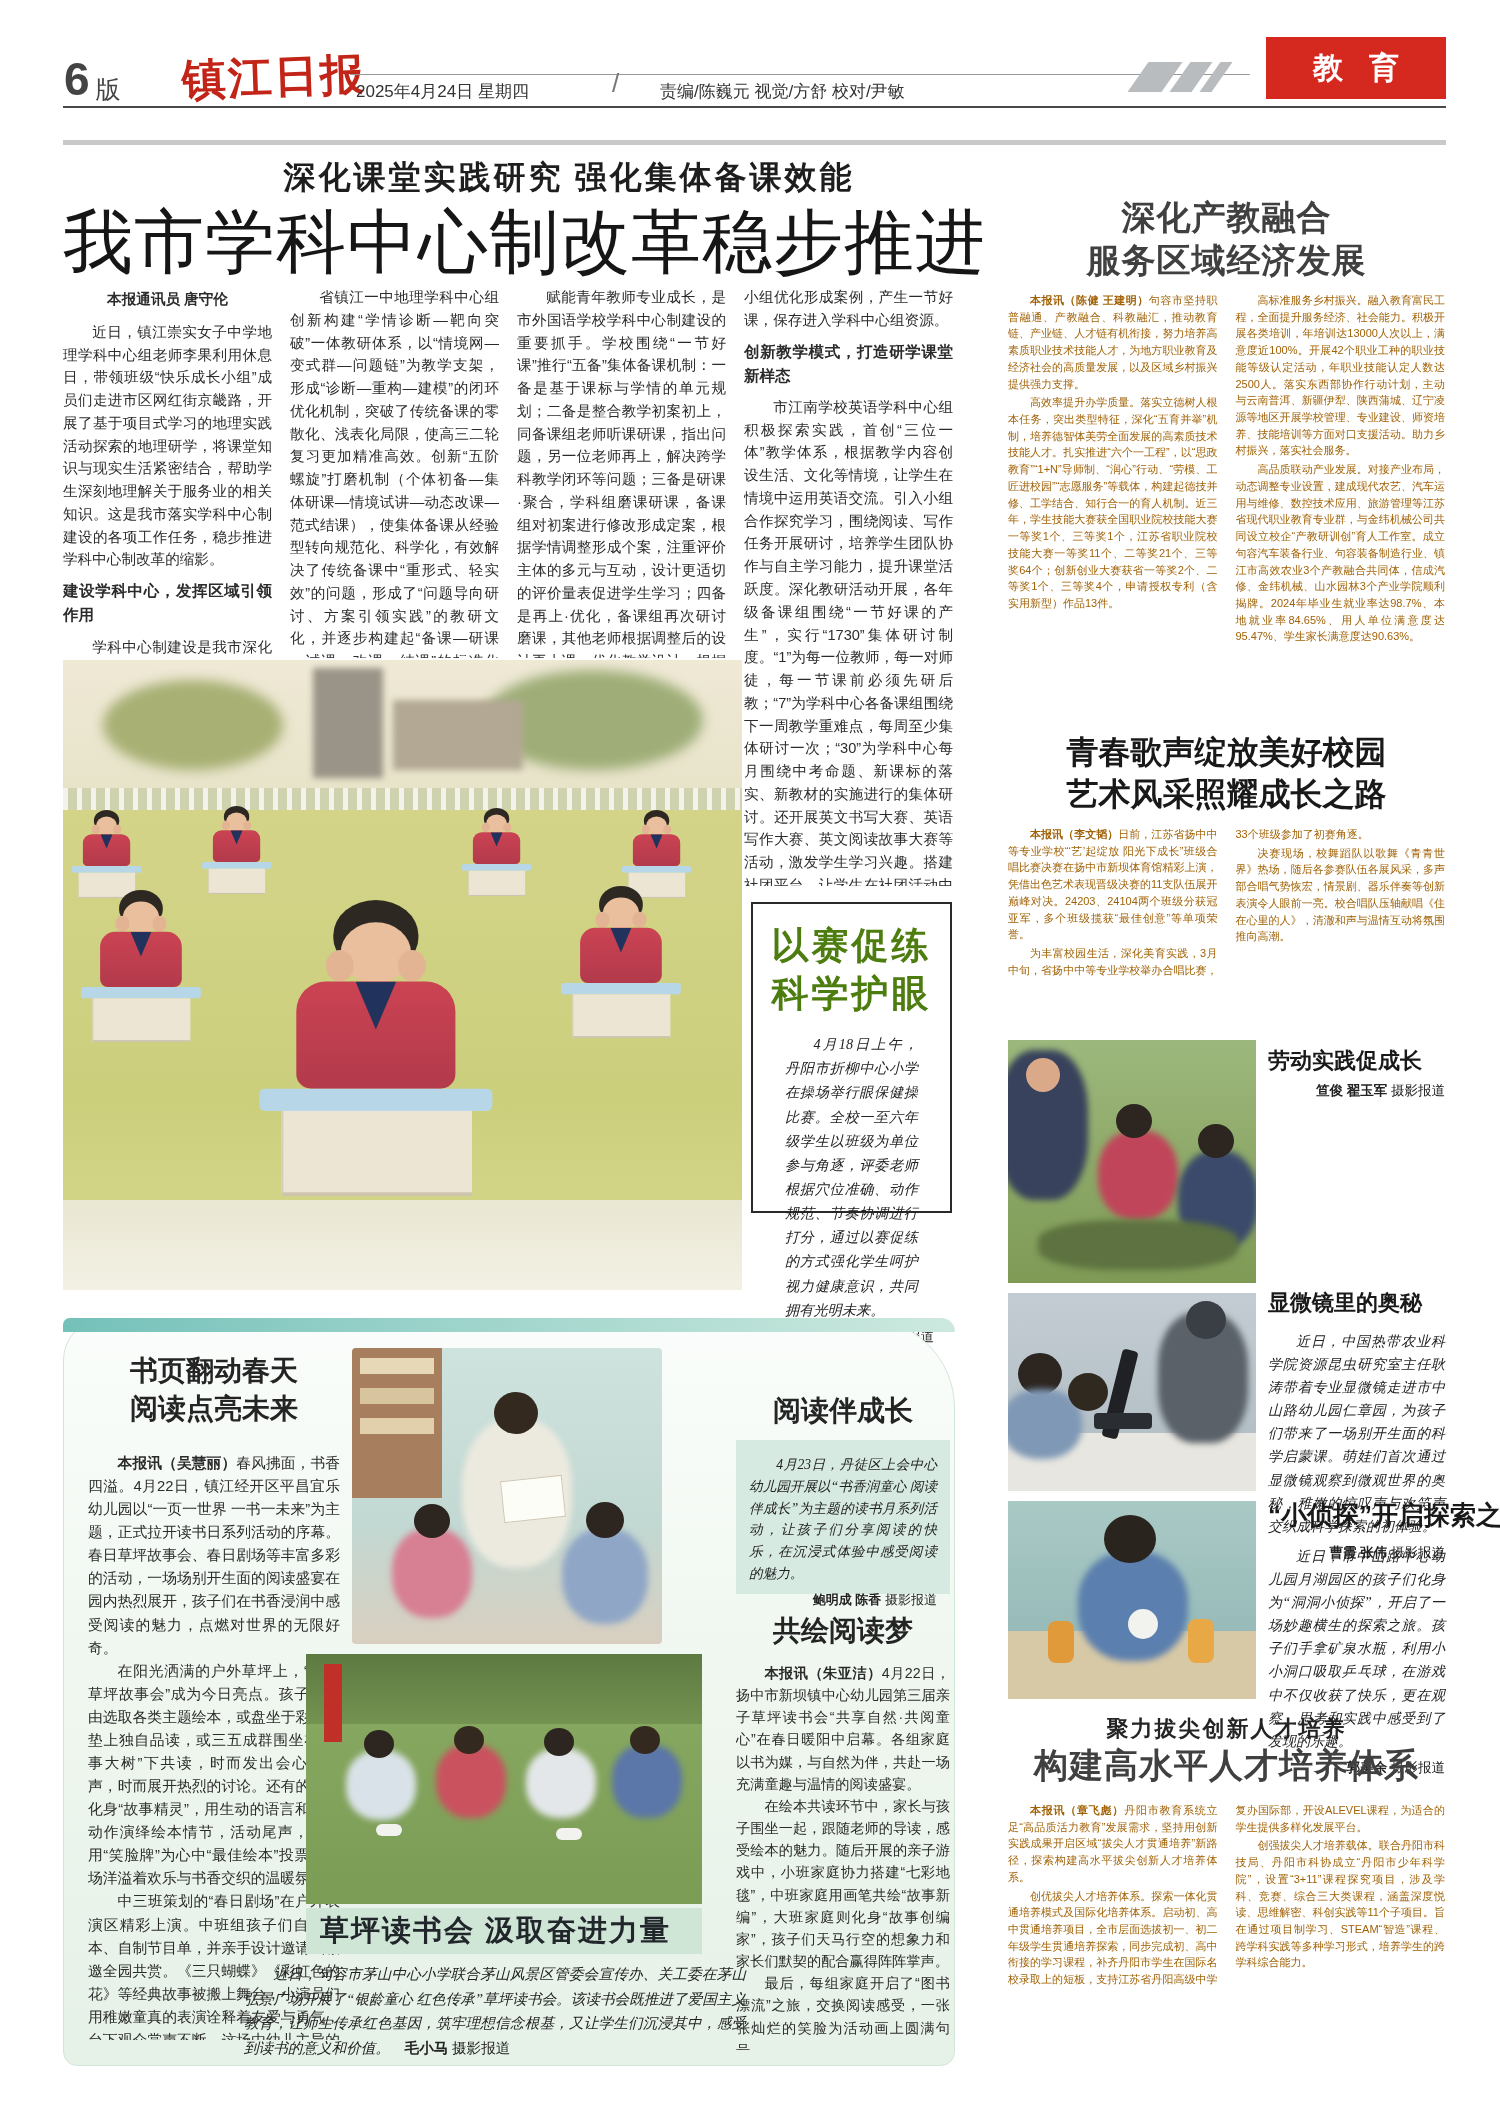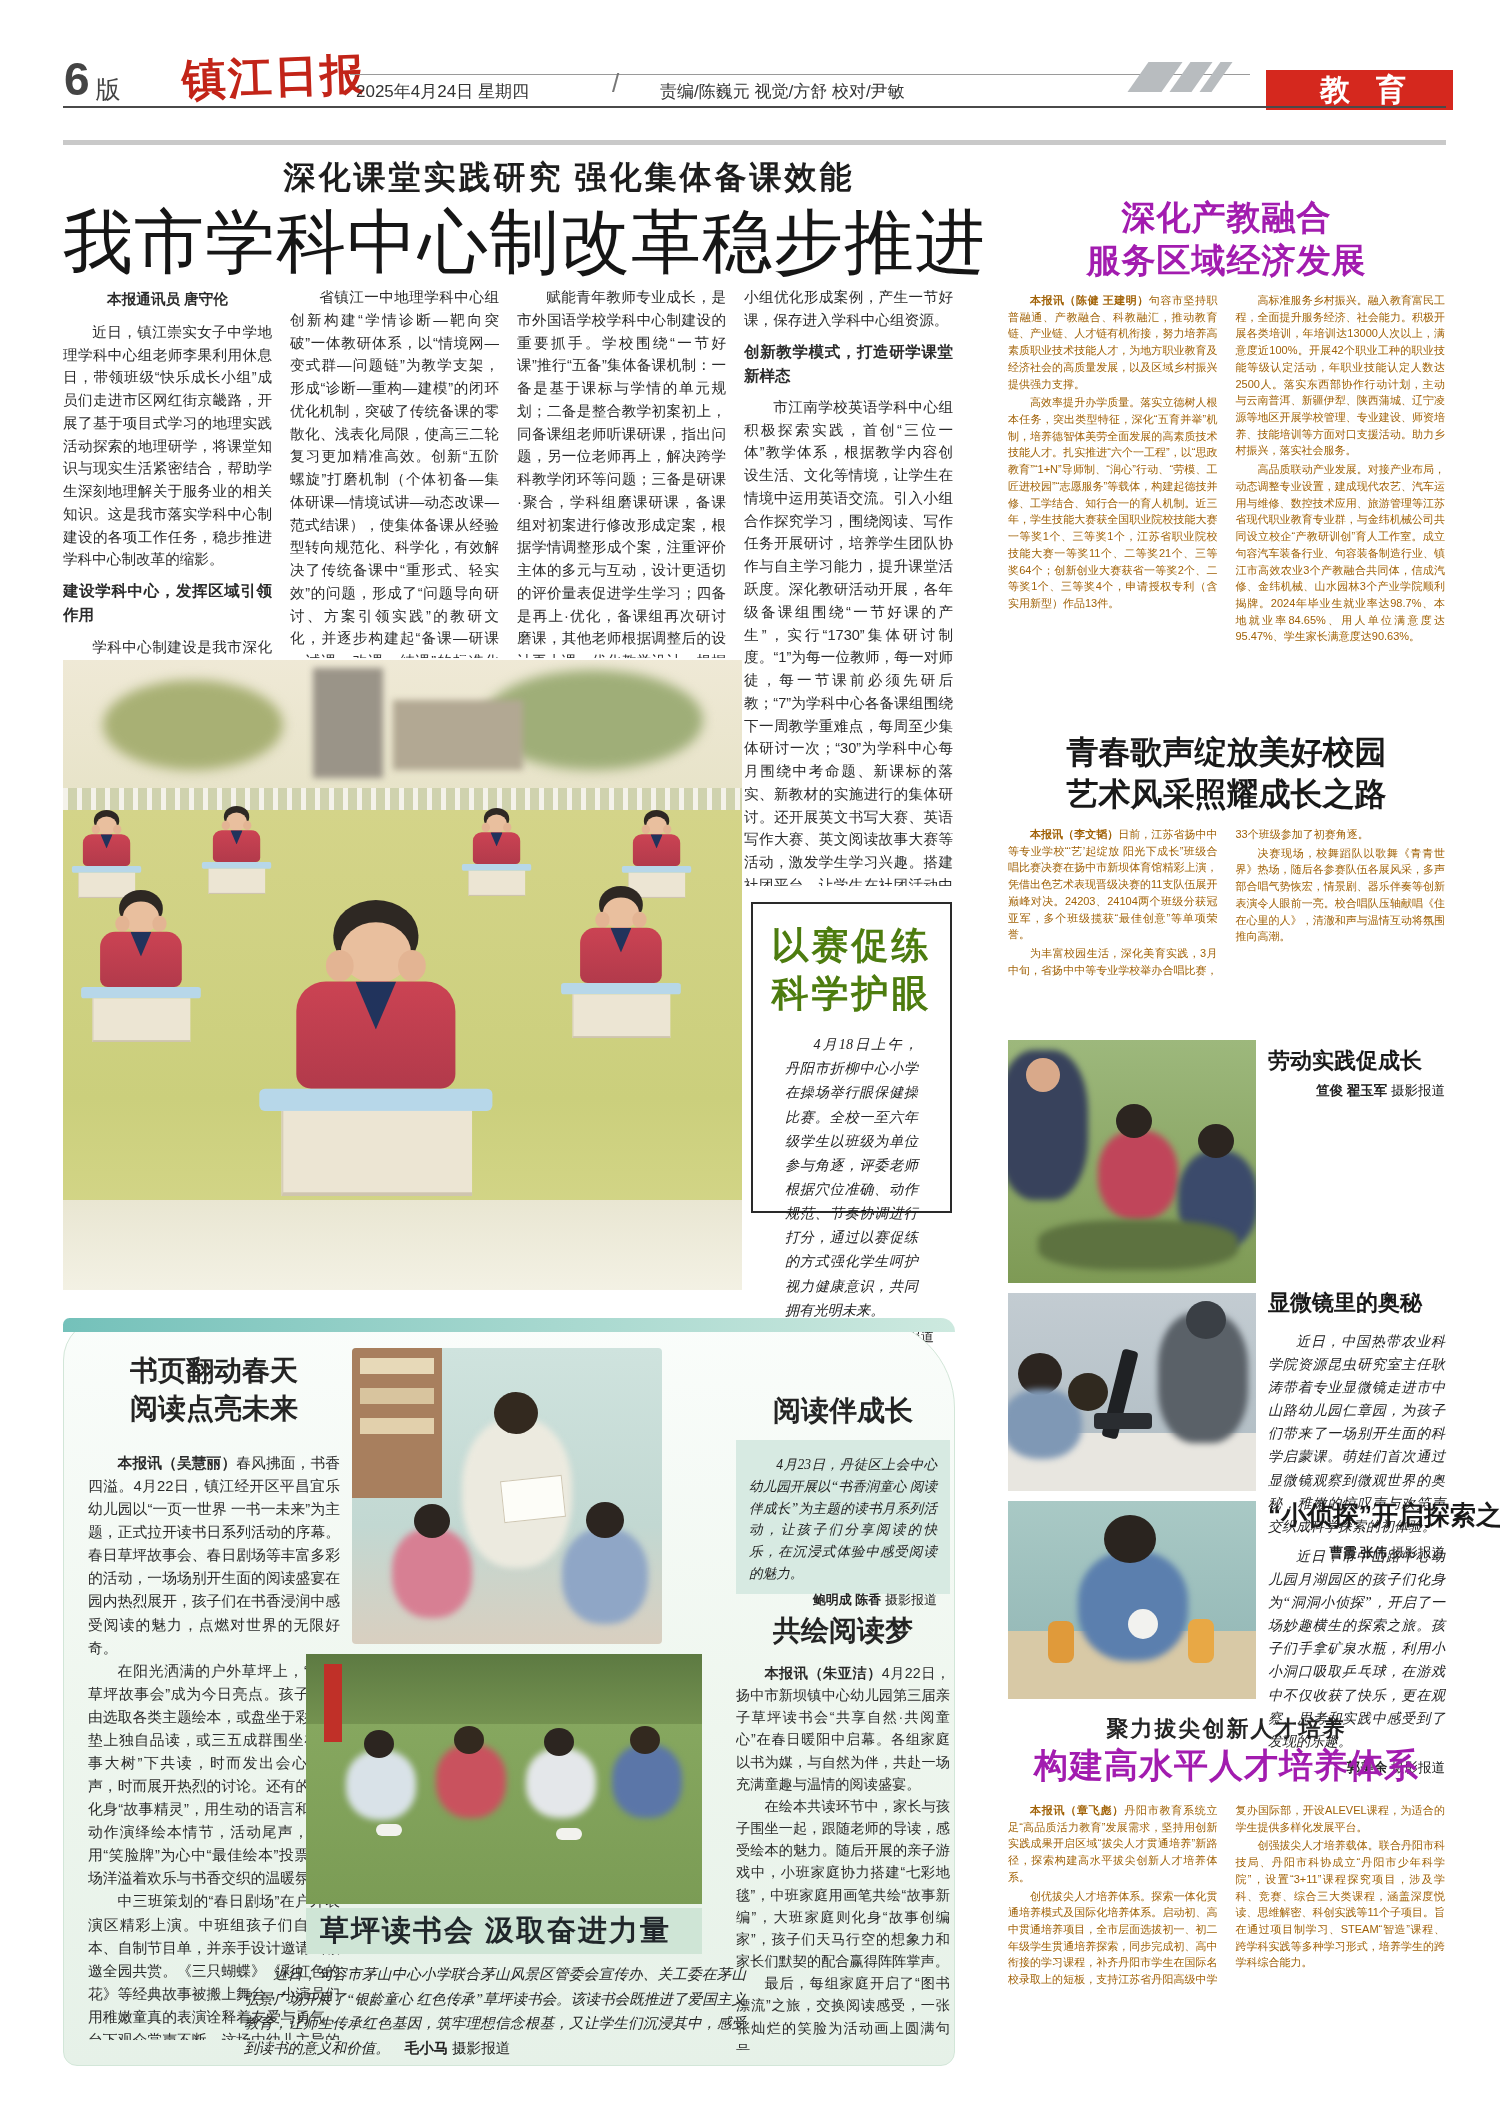--- a/index.html
+++ b/index.html
@@ -23,21 +23,21 @@
   
   .kicker{font-family:"Liberation Serif",serif;font-size:32px;font-weight:bold;color:#1e1e1e;
           text-align:center;letter-spacing:3px;white-space:nowrap;}
   .h1{font-size:70px;font-weight:400;color:#161616;text-align:left;letter-spacing:1px;white-space:nowrap;}
   .col{font-size:14.6px;line-height:1.56;color:#2b2b2b;}
   .col p.para{margin:0;text-indent:2em;}
   .col p.cont{margin:0;text-indent:0;}
   .col .subhead{font-weight:bold;font-size:15.5px;margin:8px 0;text-indent:0;}
   .col .byline-c{text-align:center;font-weight:bold;margin:2px 0 10px;text-indent:0;}
   
-  .h2{font-size:34px;font-weight:bold;color:#a21caf;text-align:center;line-height:1.26;letter-spacing:1px;}
+  .h2{font-size:34px;font-weight:bold;color:#404040;text-align:center;line-height:1.26;letter-spacing:1px;}
   .h2s{font-size:32px;font-weight:bold;color:#191919;text-align:center;line-height:1.3;}
   .h3{font-size:22px;font-weight:bold;color:#191919;text-align:left;white-space:nowrap;}
   .h3l{font-size:28px;font-weight:600;color:#242424;line-height:1.35;text-align:center;}
   .kick2{font-size:22px;font-weight:600;color:#242424;text-align:center;letter-spacing:2px;}
   .two{column-count:2;column-gap:18px;font-size:11px;line-height:1.52;color:#a16207;}
   .two p.para{margin:0 0 2px;text-indent:2em;}
   .two p.para b{font-weight:900;}
   .cap{font-size:14px;line-height:1.65;color:#222;}
   .credit{text-align:right;font-size:13.5px;margin-top:6px;}
   .credit b{font-weight:900;}
@@ -79,21 +79,21 @@
     <span class="edlab">版</span>
   </div>
   <div class="abs masthead" style="left:182px;top:48px;">镇江日报</div>
   <div class="abs" style="left:350px;top:74px;width:900px;height:1px;background:#9a9a9a;"></div>
   <div class="abs dateline" style="left:356px;top:80px;">2025年4月24日  星期四</div>
   <div class="abs hslash" style="left:612px;top:68px;">/</div>
   <div class="abs staffline" style="left:660px;top:80px;">责编/陈巍元  视觉/方舒  校对/尹敏</div>
   <div class="abs deco" style="left:1138px;top:62px;width:34px;height:30px;"></div>
   <div class="abs deco" style="left:1180px;top:62px;width:22px;height:30px;"></div>
   <div class="abs deco" style="left:1210px;top:62px;width:12px;height:30px;"></div>
-  <div class="abs secbox" style="left:1266px;top:70px;width:180px;height:40px;padding-left:7px;">教育</div>
+  <div class="abs secbox" style="left:1266px;top:37px;width:180px;height:62px;">教育</div>
   <div class="abs" style="left:63px;top:106px;width:1383px;height:2px;background:#4a4a4a;"></div>
   <div class="abs" style="left:63px;top:140px;width:1383px;height:5px;background:#c9c9c9;"></div>
 
   <div class="abs kicker" style="left:63px;top:156px;width:1012px;">深化课堂实践研究  强化集体备课效能</div>
   <div class="abs h1" style="left:63px;top:196px;width:1012px;">我市学科中心制改革稳步推进</div>
   <div class="abs col jt clip" style="left:63px;top:286px;width:209px;height:372px;">
       <div class="byline-c">本报通讯员 唐守伦</div>
       <p class="para">近日，镇江崇实女子中学地理学科中心组老师李果利用休息日，带领班级“快乐成长小组”成员们走进市区网红街京畿路，开展了基于项目式学习的地理实践活动探索的地理研学，将课堂知识与现实生活紧密结合，帮助学生深刻地理解关于服务业的相关知识。这是我市落实学科中心制建设的各项工作任务，稳步推进学科中心制改革的缩影。</p>
       <div class="subhead">建设学科中心，发挥区域引领作用</div>
       <p class="para">学科中心制建设是我市深化教育领域改革重要抓手，是推动基础教育扩优提质的长效机制，坚持“专家治学、行政服务、合作共赢”，推动学科回到中心、行政骨干回归学科。按照“高中先行，初高联动”的推进策略，在高中实施一年的基础上，市属初中也拉开了推进学科中心制改革的帷幕。</p>

